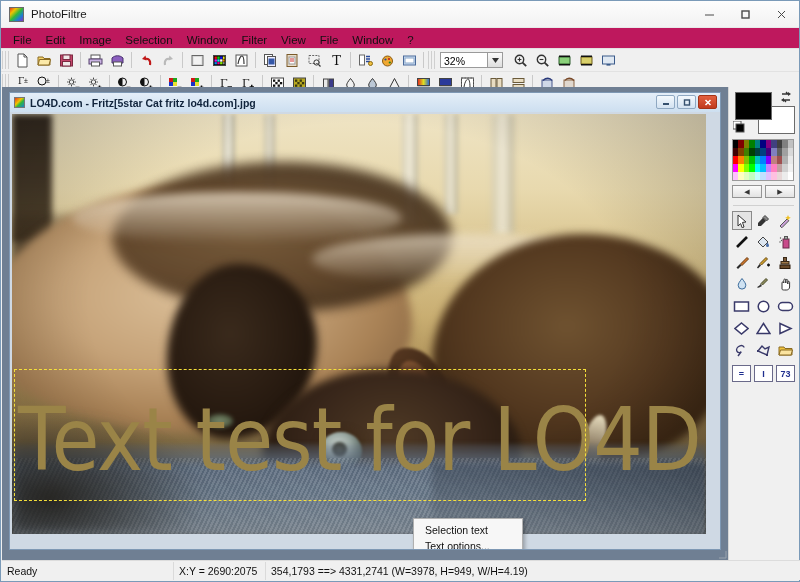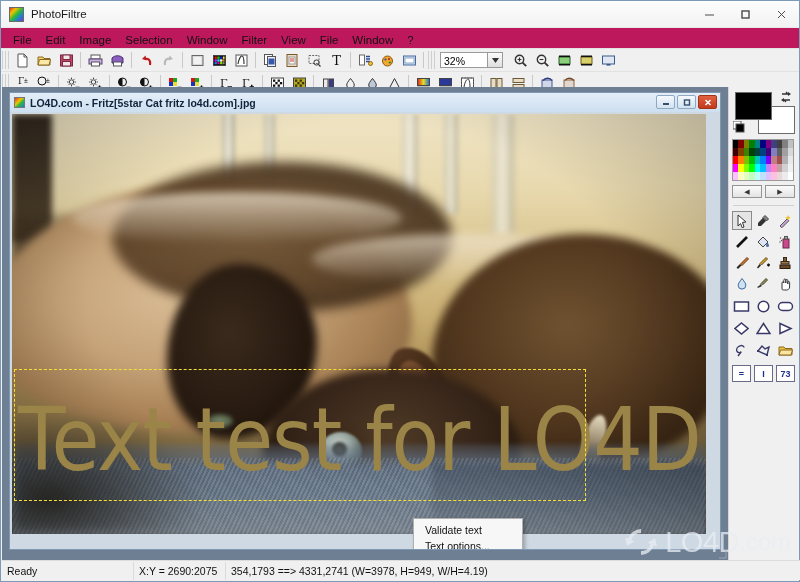--- a/index.html
+++ b/index.html
@@ -627,21 +627,21 @@
                background:linear-gradient(180deg,rgba(60,70,84,.55),rgba(120,132,146,.2));filter:blur(3px);"></div>
 
           <div class="ph" style="inset:0;background:radial-gradient(ellipse at 50% 45%,rgba(0,0,0,0) 55%,rgba(0,0,0,.28) 100%);"></div>
 
           <div class="ovtext">Text test for LO4D.com</div>
 
           <div class="marquee"></div>
         </div>
 
         <div class="ctxmenu">
-          <div class="ctxitem">Validate text</div>
+          <div class="ctxitem">Selection text</div>
           <div class="ctxitem">Text options...</div>
 
         </div>
 
       </div>
     </div>
   </div>
 
   <div class="dock">
 
@@ -860,34 +860,26 @@
     </div>
 
     <div class="boxgrid">
       <div class="bx">=</div>
       <div class="bx">I</div>
       <div class="bx">73</div>
     </div>
 
   </div>
 
-  <div class="watermark">
-    <svg width="40" height="34" viewBox="0 0 40 34" style="margin-right:4px;">
-      <path d="M20 4a13 13 0 00-12.6 9.8l-3.4-1 2 8 7.6-4.6-3.4-1A9.4 9.4 0 0120 8z" fill="#e9eef3"></path>
-      <path d="M20 30a13 13 0 0012.6-9.8l3.4 1-2-8-7.6 4.6 3.4 1A9.4 9.4 0 0120 26z" fill="#e9eef3"></path>
-    </svg>
-    <span class="wm-text">LO4D</span>
-    <span class="wm-sub">.com</span>
-  </div>
 
   <div class="scrollcorner">
     <svg width="12" height="12" viewBox="0 0 12 12">
         <path d="M11 4v7H4" fill="none" stroke="#9aa4ae"></path>
       </svg>
   </div>
 
   <div class="statusbar">
-    <div class="sfield" style="width:132px">Ready</div>
+    <div class="sfield" style="width:172px">Ready</div>
     <div class="sfield" style="width:92px">X:Y = 2690:2075</div>
     <div class="sfield" style="flex:1;border-right:none">354,1793 ==&gt; 4331,2741 (W=3978, H=949, W/H=4.19)</div>
   </div>
 
 </div>
 
 </body></html>

